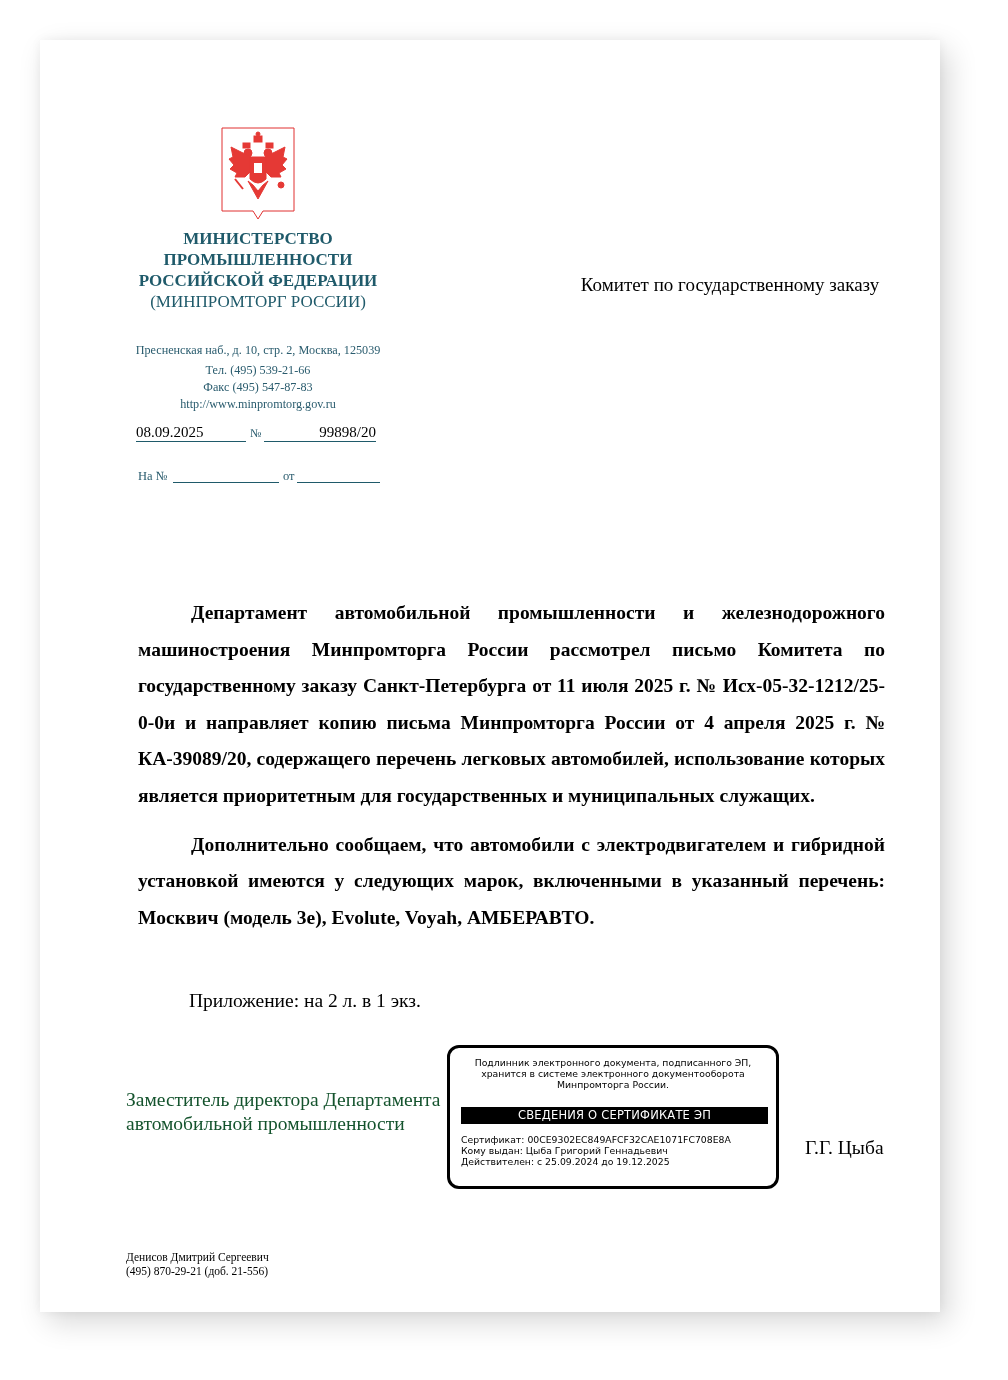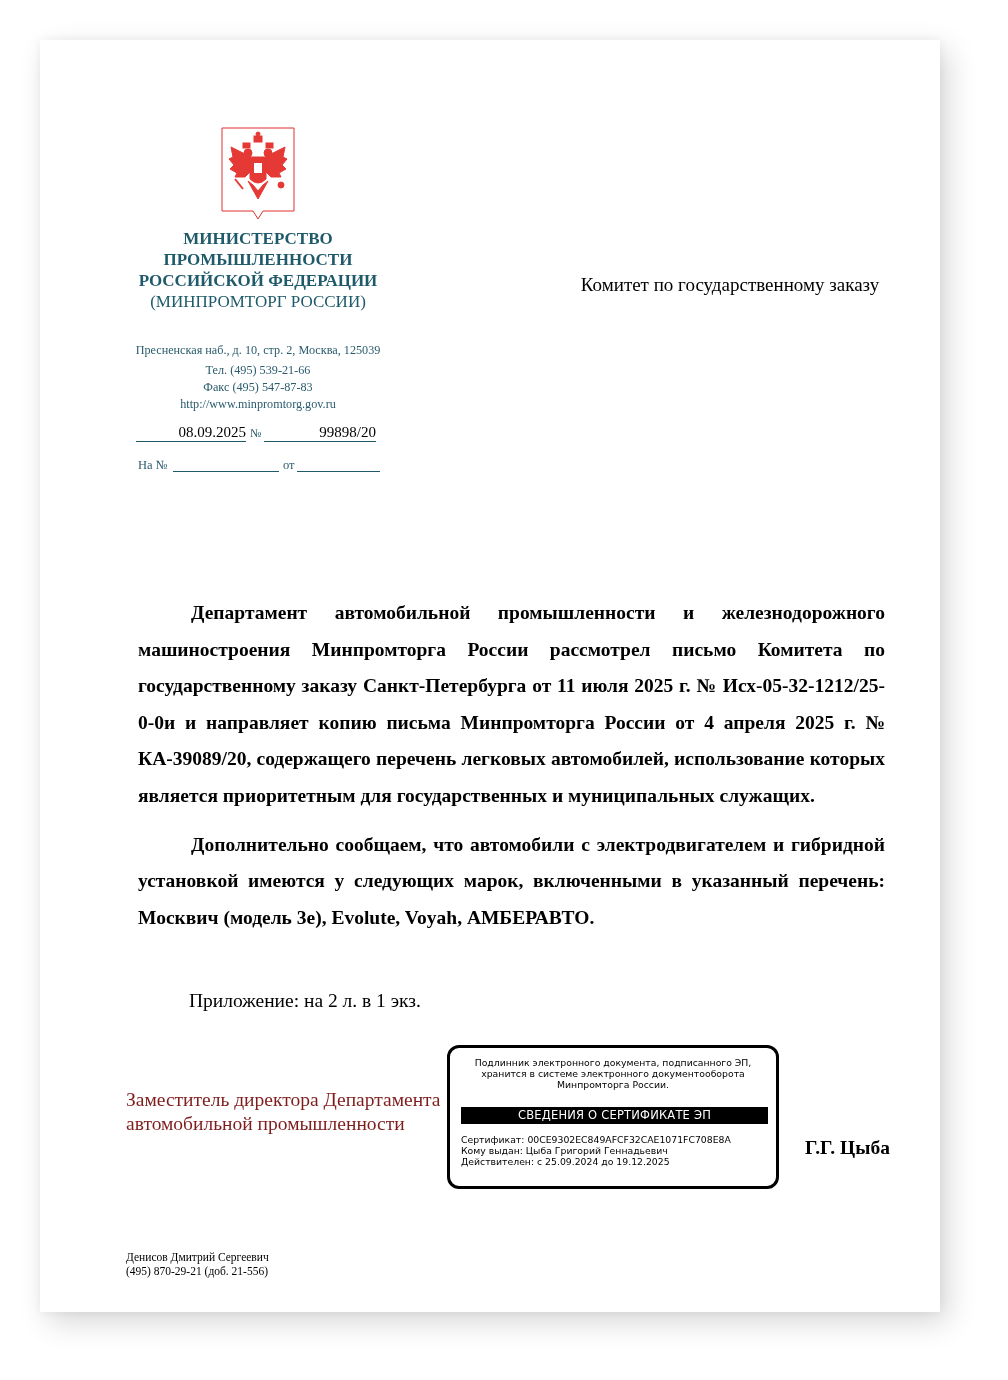--- a/index.html
+++ b/index.html
@@ -21,25 +21,25 @@
   .ministry .abbr { font-weight: normal; font-size: 17px; }
   .contacts {
     position: absolute; left: 58px; top: 302px; width: 320px; text-align: center;
     color: #2a5c6e; font-size: 12.2px; line-height: 17px;
   }
   .contacts .addr { margin-bottom: 3px; }
   .regline {
     position: absolute; left: 96px; top: 383px; width: 246px; height: 20px;
     color: #000; font-size: 15px;
   }
-  .regline .date { position: absolute; left: 0; width: 110px; text-align: right; border-bottom: 1px solid #1f5a6a; line-height: 18px; }
+  .regline .date { position: absolute; left: 0; width: 110px; text-align: left; border-bottom: 1px solid #1f5a6a; line-height: 18px; }
   .regline .numsign { position: absolute; left: 114px; color: #2a5c6e; font-size: 12px; top: 3px; }
   .regline .num { position: absolute; left: 128px; width: 112px; text-align: right; border-bottom: 1px solid #1f5a6a; line-height: 18px; }
   .refline {
-    position: absolute; left: 98px; top: 416px; width: 246px; height: 18px;
+    position: absolute; left: 98px; top: 427px; width: 246px; height: 18px;
     color: #2a5c6e; font-size: 12.5px;
   }
   .refline .lbl1 { position: absolute; left: 0; top: 2px; }
   .refline .line1 { position: absolute; left: 35px; top: 15px; width: 106px; border-bottom: 1px solid #1f5a6a; }
   .refline .lbl2 { position: absolute; left: 145px; top: 2px; }
   .refline .line2 { position: absolute; left: 159px; top: 15px; width: 83px; border-bottom: 1px solid #1f5a6a; }
 
   
   .addressee {
     position: absolute; left: 500px; top: 232px; width: 380px; text-align: center;
@@ -52,24 +52,24 @@
     font-size: 19.5px; line-height: 36.6px; color: #000; text-align: justify;
   }
   .body p { margin: 12px; text-indent: 53px; font-weight: bold; }
   .appendix {
     position: absolute; left: 139px; top: 948px; font-size: 19.5px; color: #000; line-height: 26px; margin-left: 10px;
   }
 
   
   .sig-title {
     position: absolute; left: 86px; top: 1048px; width: 400px;
-    font-size: 19.5px; line-height: 24px; color: #7f1d1d; z-index: 1;
+    font-size: 19.5px; line-height: 24px; color: #14532d; z-index: 1;
   }
   .sig-name {
-    position: absolute; left: 765px; top: 1096px; font-size: 19.5px; color: #000; line-height: 24px; font-weight: bold;
+    position: absolute; left: 765px; top: 1096px; font-size: 19.5px; color: #000; line-height: 24px;
   }
 
   
   .stamp {
     position: absolute; left: 407px; top: 1005px; width: 326px; height: 138px;
     border: 3px solid #000; border-radius: 12px; background: transparent; z-index: 2;
   }
   .stamp .top {
     position: absolute; left: 0; top: 9px; width: 100%; text-align: center;
     font-size: 9.3px; line-height: 11px; color: #000;

